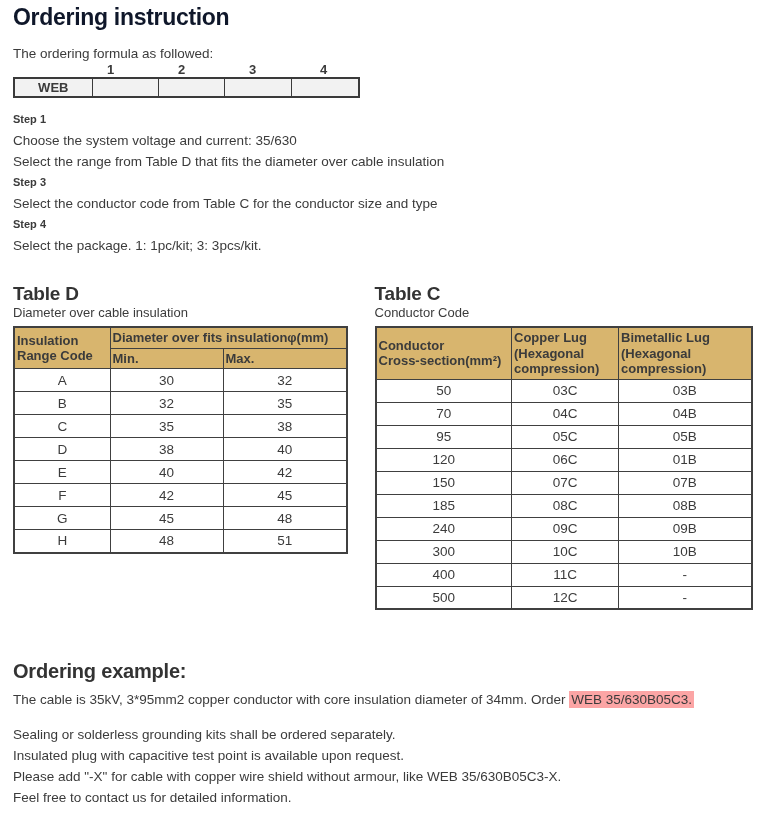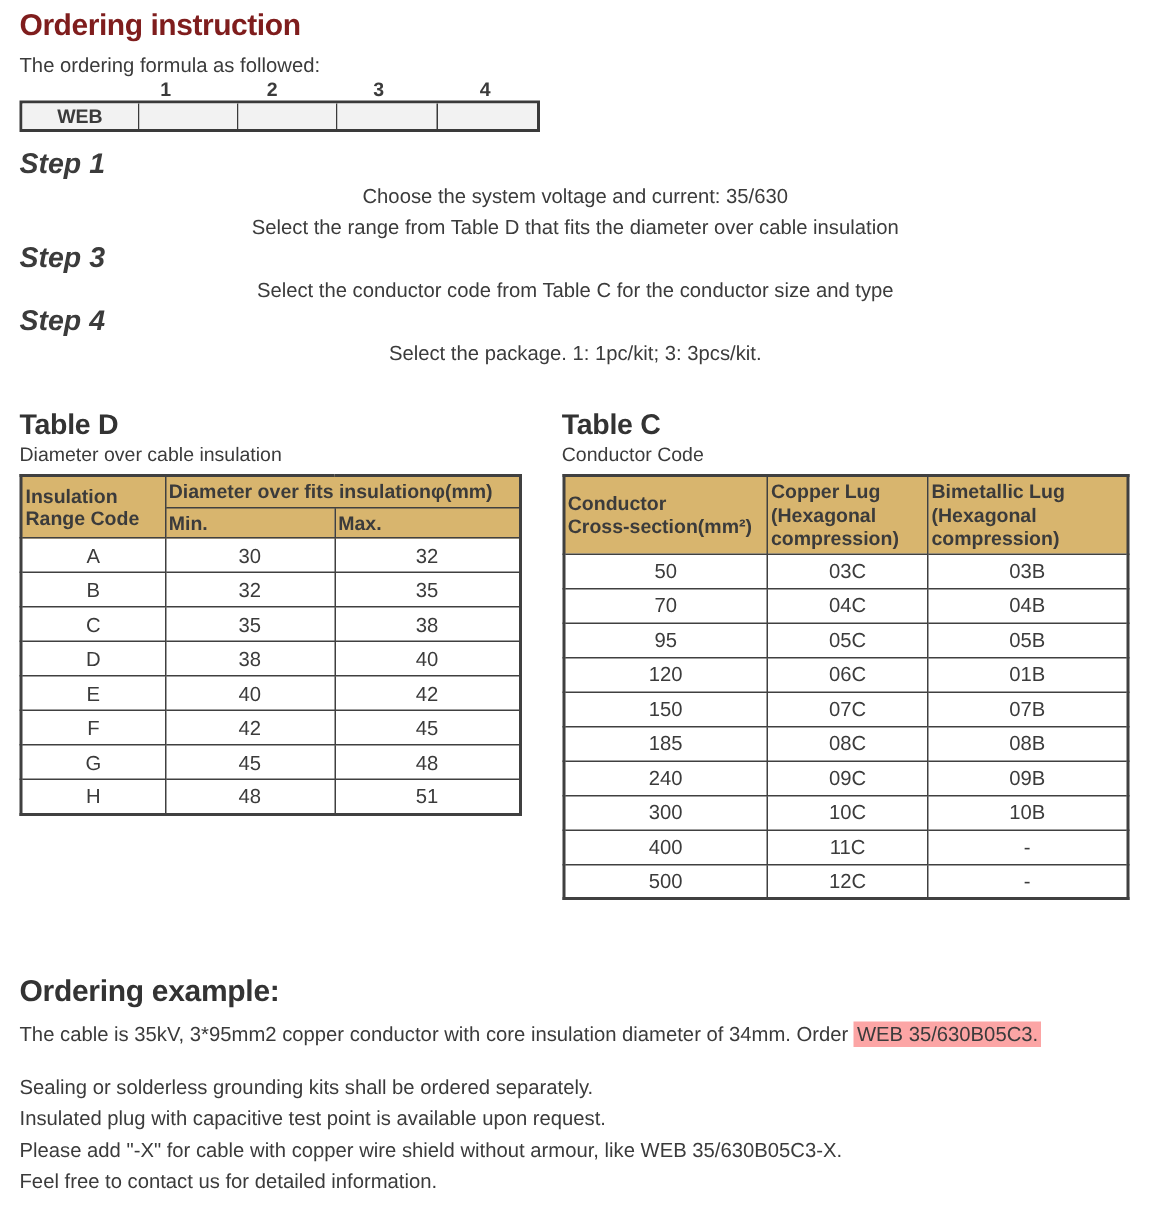--- a/index.html
+++ b/index.html
@@ -5,43 +5,43 @@
   * { box-sizing: border-box; }
   html, body { margin: 0; padding: 0; }
   body {
     width: 766px; height: 820px; background: #ffffff;
     font-family: "Liberation Sans", sans-serif;
     color: #3b3b3b; overflow: hidden;
   }
   .page { padding: 5px 12px 0 13px; }
 
   .main-title {
-    font-size: 20px; font-weight: bold; color: #7f1d1d;
-    line-height: 24px; margin: 0 0 7px 0; letter-spacing: -0.3px;
+    font-size: 23px; font-weight: bold; color: #0f172a;
+    line-height: 24px; margin: 0 0 17px 0; letter-spacing: -0.3px;
   }
   .intro { font-size: 13.5px; line-height: 15px; margin: 0; }
 
   
   .formula { margin-top: 1px; width: 347px; }
   .formula-numbers { display: flex; font-weight: bold; font-size: 13px; height: 15px; }
   .formula-numbers .spacer { width: 62px; }
   .formula-numbers .num { width: 71px; text-align: center; }
   .formula-row { display: flex; border: 2px solid #3a3a3a; width: 347px; height: 21px; }
   .formula-cell {
     background: #f2f2f2; border-right: 1px solid #3a3a3a;
     display: flex; align-items: center; justify-content: center;
     font-size: 13px; font-weight: bold; width: 71px;
   }
   .formula-cell.prefix { width: 83px; }
   .formula-cell:last-child { border-right: none; }
 
   
   .steps { margin-top: 11px; }
-  .step-title { font-weight: bold; font-size: 19px; line-height: 21px; font-style: italic; }
-  .step-text { font-size: 13.5px; line-height: 21px; text-align: center; }
+  .step-title { font-weight: bold; font-size: 11px; line-height: 21px; }
+  .step-text { font-size: 13.5px; line-height: 21px; }
 
   
   .tables-section { display: flex; margin-top: 26px; }
   .table-col-d { width: 362px; }
   .table-col-c { width: 380px; }
   .table-title {
     font-size: 19px; font-weight: bold; color: #333333;
     line-height: 23px; margin: 0;  letter-spacing: -0.2px;
   }
   .table-subtitle { font-size: 13px; line-height: 16px; margin: 0 0 5px 0; }

